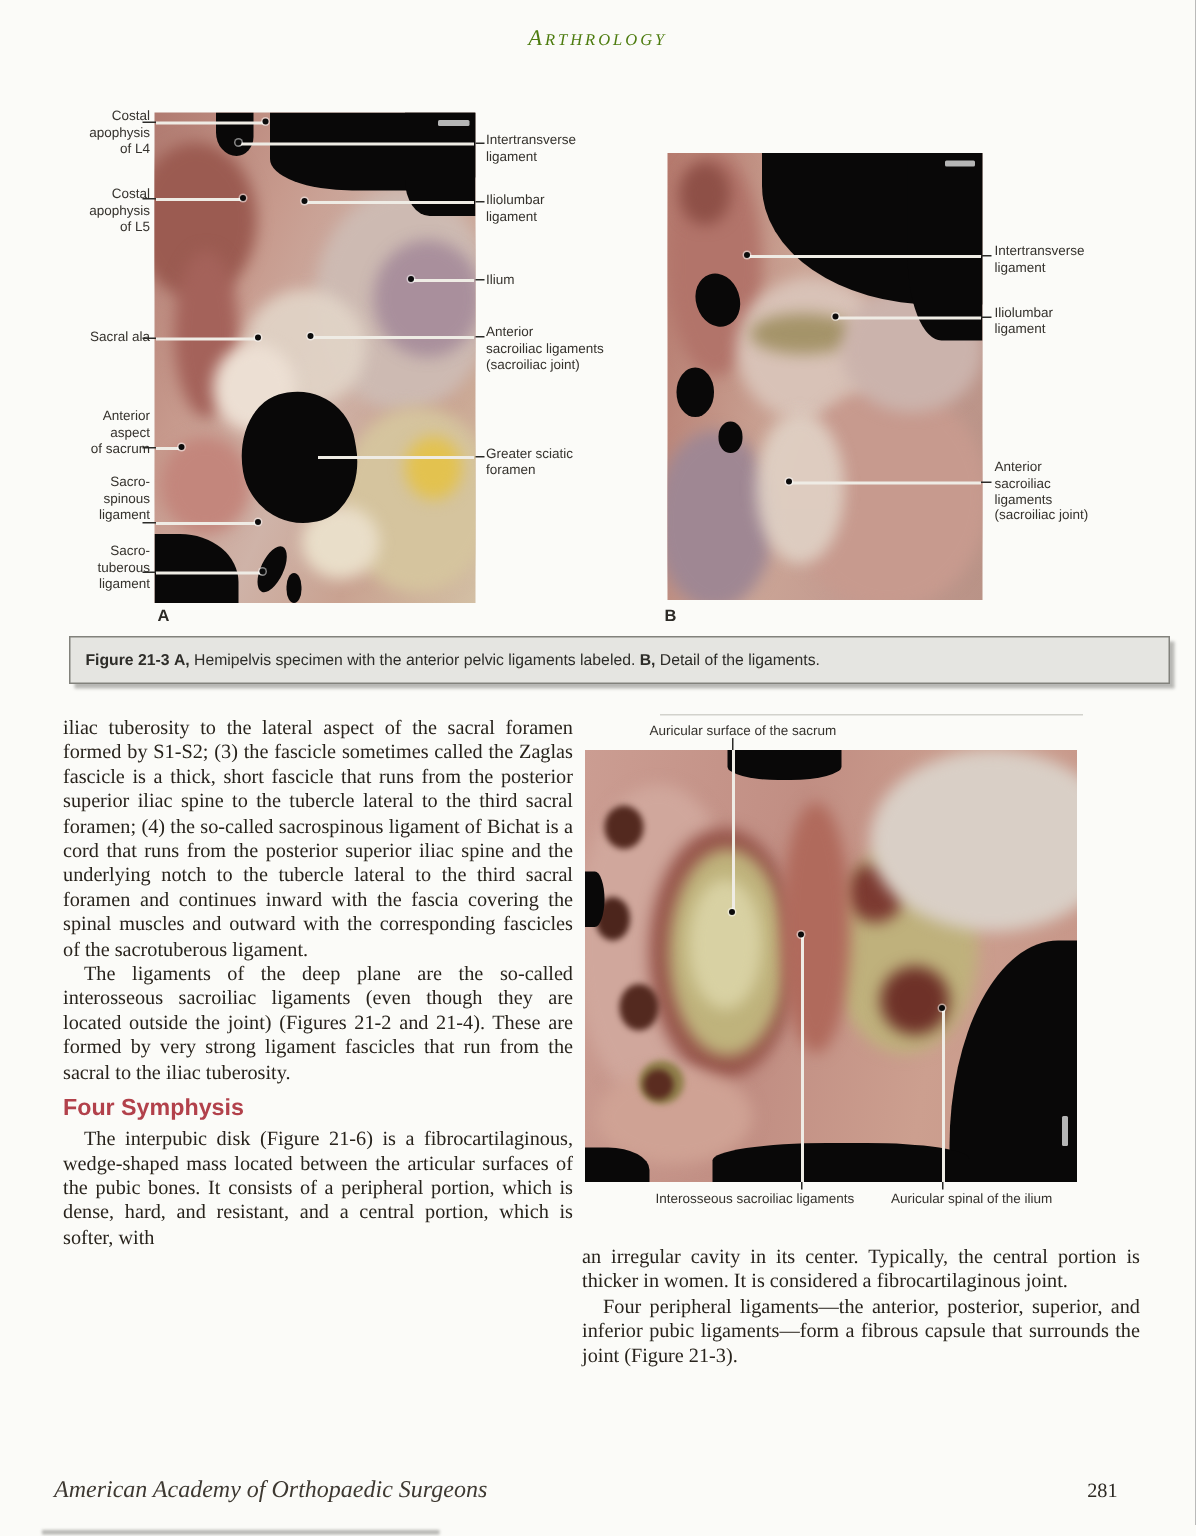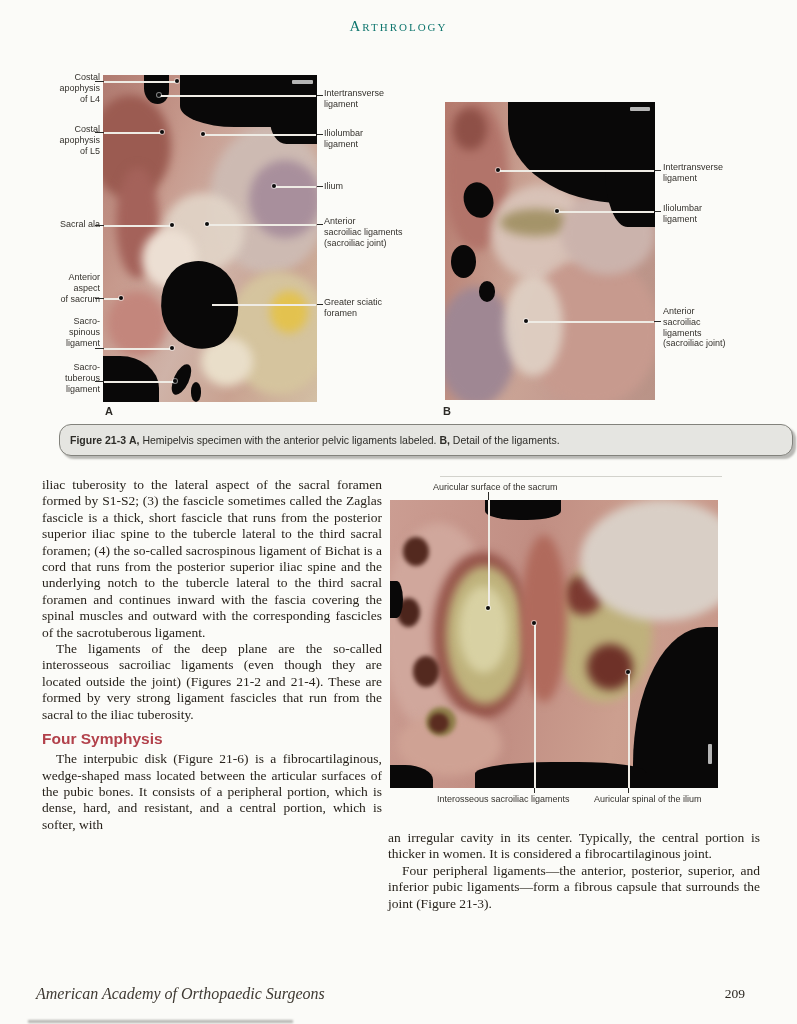--- a/index.html
+++ b/index.html
@@ -1,20 +1,20 @@
 <!DOCTYPE html>
 <html><head>
 <meta charset="utf-8">
 <style>
   html,body{margin:0;padding:0;background:#888;}
   .page{position:relative;width:797px;height:1024px;background:#fbfbf8;margin:0 auto;
         font-family:"Liberation Serif",serif;color:#28231c;overflow:hidden;}
   .running-head{position:absolute;left:0;top:18px;width:100%;text-align:center;
         font-family:"Liberation Serif",serif;font-variant:small-caps;font-size:15px;
-        letter-spacing:2px;color:#0f766e;}
+        letter-spacing:2px;color:#4d7c0f;font-style:italic;}
   
   .ph{position:absolute;overflow:hidden;}
   .ph i{display:block;position:absolute;}
   .blob{border-radius:50%;filter:blur(5px);}
   .bk{background:#090808;}
   .wm{position:absolute;height:4px;background:rgba(255,255,255,.7);border-radius:1px;}
   
   .lbl{position:absolute;font-family:"Liberation Sans",sans-serif;font-size:9px;
        line-height:1.2;color:#35322d;white-space:pre-line;}
   .lbl.l{text-align:right;}
@@ -173,21 +173,21 @@
   <i class="lnb" style="left:654px;top:211px;width:7px"></i>
   <i class="ln" style="left:526px;top:321px;width:128px"></i>
   <i class="lnb" style="left:654px;top:321px;width:7px"></i>
   <i class="dot" style="left:496px;top:168px"></i>
   <i class="dot" style="left:555px;top:209px"></i>
   <i class="dot" style="left:524px;top:319px"></i>
 
   <div class="panel-letter" style="left:105px;top:405px;">A</div>
   <div class="panel-letter" style="left:443px;top:405px;">B</div>
 
-  <div class="capbar cap3" style="left:59px;top:424px;width:712px;height:30px;border-radius:12px;">
+  <div class="capbar cap3" style="left:46px;top:424px;width:712px;height:30px;">
     <span>
       <b>Figure 21-3</b>
       <b>A,</b>
       <span>Hemipelvis specimen with the anterior pelvic ligaments labeled.</span>
       <b>B,</b>
       <span>Detail of the ligaments.</span>
     </span>
   </div>
 
   <div class="col" style="left:42px;top:477px;width:340px;">
@@ -237,16 +237,16 @@
   <div class="lbl nw" style="left:437px;top:794px;">Interosseous sacroiliac ligaments</div>
   <div class="lbl nw" style="left:594px;top:794px;">Auricular spinal of the ilium</div>
 
 
   <div class="col" style="left:388px;top:830px;width:372px;">
     <p>an irregular cavity in its center. Typically, the central portion is thicker in women. It is considered a fibrocartilaginous joint.</p>
     <p class="ind">Four peripheral ligaments—the anterior, posterior, superior, and inferior pubic ligaments—form a fibrous capsule that surrounds the joint (Figure 21-3).</p>
   </div>
 
   <div class="footer-credit">American Academy of Orthopaedic Surgeons</div>
-  <div class="page-num">209</div>
+  <div class="page-num">281</div>
   <div class="scan-smudge"></div>
 
 </div>
 
 </body></html>

